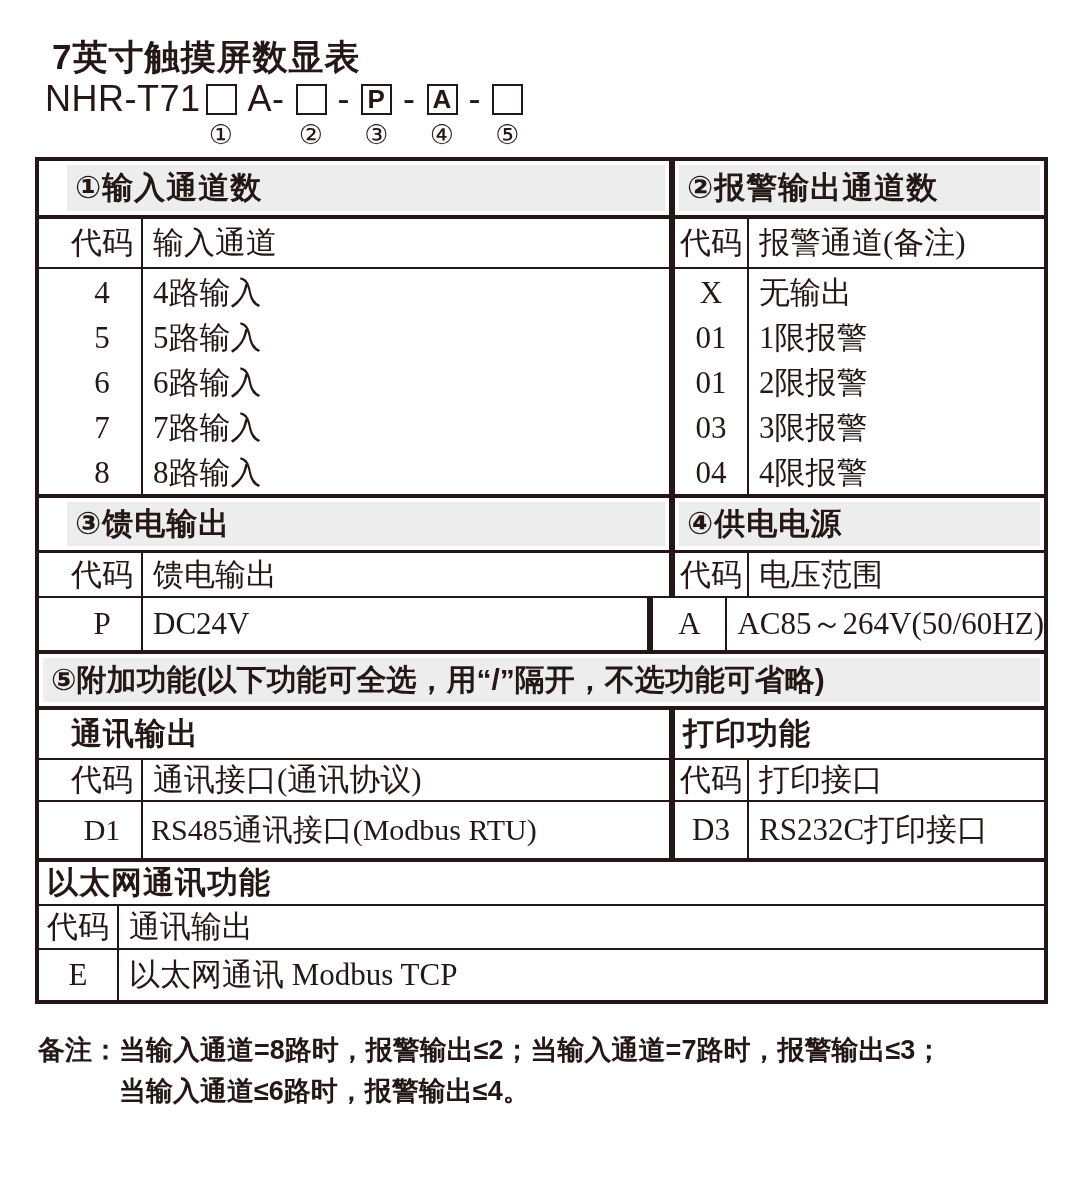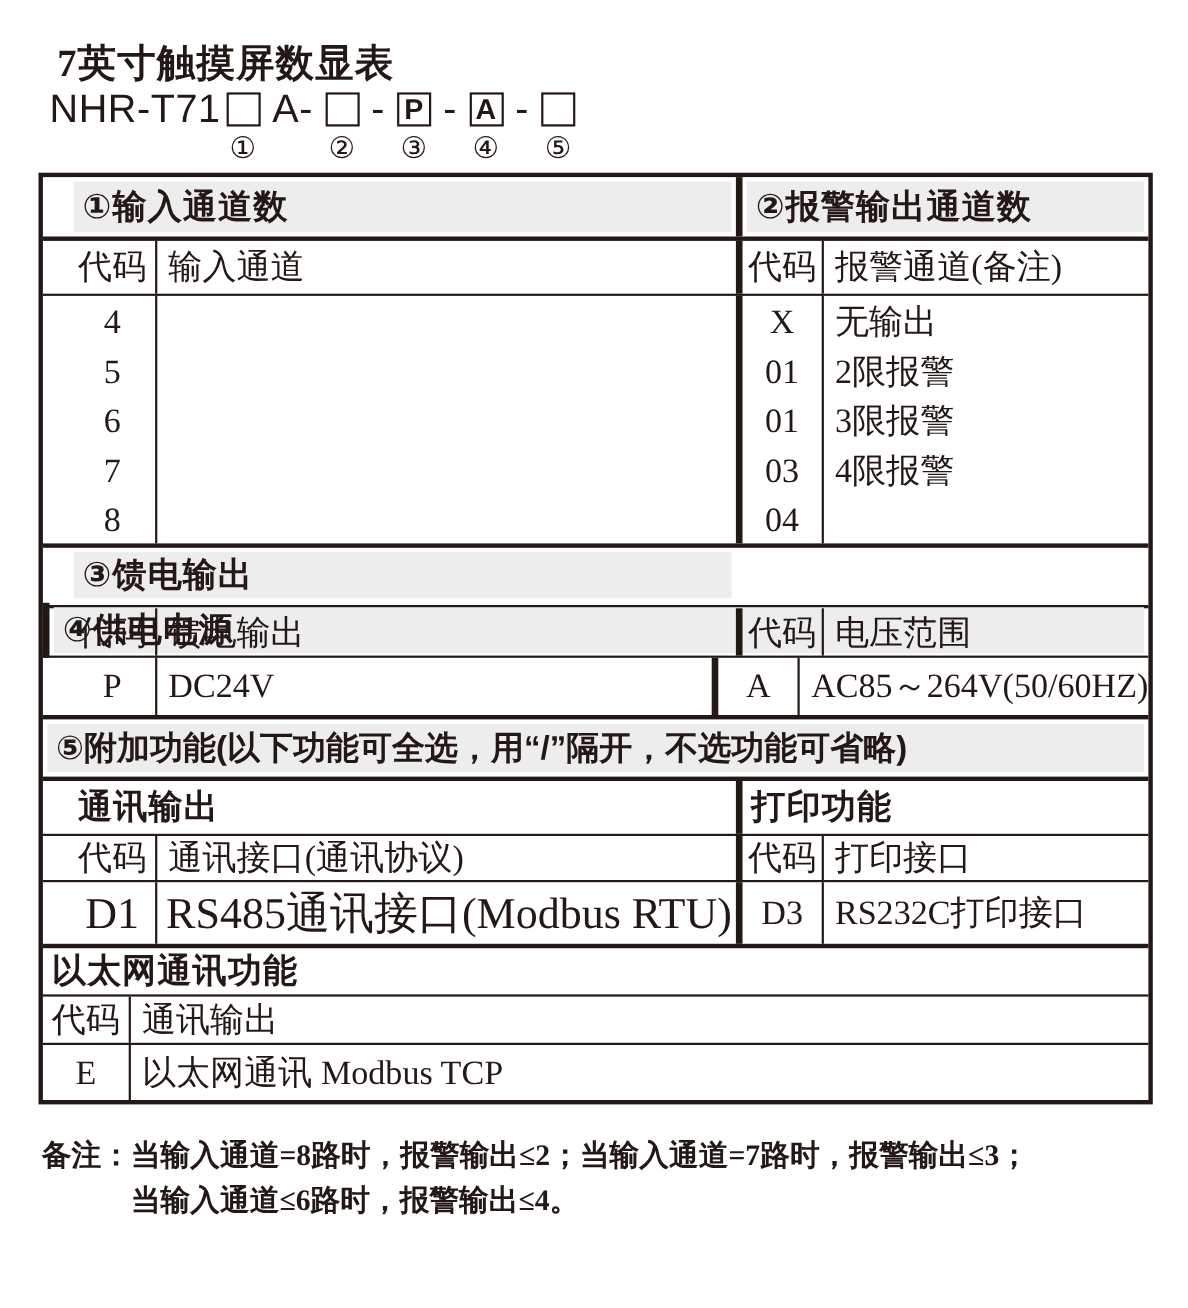--- a/index.html
+++ b/index.html
@@ -7,21 +7,21 @@
     --gray:#ededed;
   }
   *{ box-sizing:border-box; margin:0; padding:0; }
   html,body{ background:#fff; }
   body{
     width:1080px; height:1189px;
     color:var(--ink);
     font-family:"Liberation Sans","DejaVu Sans",sans-serif;
     overflow:hidden; position:relative;
   }
-  .hei{ font-family:Liberation Serif, serif; font-weight:bold; }
+  .hei{ font-family:Liberation Sans, sans-serif; font-weight:bold; }
   .song{ font-family:"Liberation Serif","DejaVu Serif",serif; font-weight:normal; }
 
   
   .page-title{
     margin:34px 0 0 52px;
     font-size:35px; font-weight:bold; letter-spacing:1px;
     white-space:nowrap;
   }
 
   
@@ -74,27 +74,27 @@
 
   
   .codeL{ flex:0 0 80px; border-right:2px solid var(--ink);
           display:flex; align-items:center; justify-content:center; }
   .codeR{ flex:0 0 74px; border-right:2px solid var(--ink);
           display:flex; align-items:center; justify-content:center; }
   .desc{ flex:1; display:flex; align-items:center; padding-left:10px; white-space:nowrap; }
   .subhead-cell{ flex:1; display:flex; align-items:center; padding-left:8px;
                  font-size:31px; font-weight:bold; letter-spacing:1px; }
   .fs31{ font-size:31px; }
-  .fs30{ font-size:40px; }
+  .fs30{ font-size:30px; }
 
   
   .rowA{ height:54px; }
   .rowB{ height:52px; }
   .rowC{ height:227px; }
-  .rowD{ height:56px;flex-direction:column; }
+  .rowD{ height:56px; }
   .rowE{ height:46px; }
   .rowF{ height:54px; }
   .rowG{ height:56px; }
   .rowH{ height:52px; }
   .rowI{ height:42px; }
   .rowJ{ height:58px; }
   .rowK{ height:46px; }
   .rowL{ height:44px; }
   .rowM{ height:52px; }
 
@@ -176,31 +176,39 @@
 
   <div class="tr rowC bt2">
     <div class="lh song fs31">
       <div class="codecol-L">
         <div class="dline">4</div>
         <div class="dline">5</div>
         <div class="dline">6</div>
         <div class="dline">7</div>
         <div class="dline">8</div>
       </div>
+      <div class="desccol">
+        <div class="dline">4路输入</div>
+        <div class="dline">5路输入</div>
+        <div class="dline">6路输入</div>
+        <div class="dline">7路输入</div>
+        <div class="dline">8路输入</div>
+      </div>
     </div>
     <div class="rh song fs31">
       <div class="codecol-R">
         <div class="dline">X</div>
         <div class="dline">01</div>
         <div class="dline">01</div>
         <div class="dline">03</div>
         <div class="dline">04</div>
       </div>
       <div class="desccol">
         <div class="dline">无输出</div>
+        <div class="dline">1限报警</div>
         <div class="dline">2限报警</div>
         <div class="dline">3限报警</div>
         <div class="dline">4限报警</div>
       </div>
     </div>
   </div>
 
   <div class="tr rowD bt4">
     <div class="lh">
       <div class="grow">

